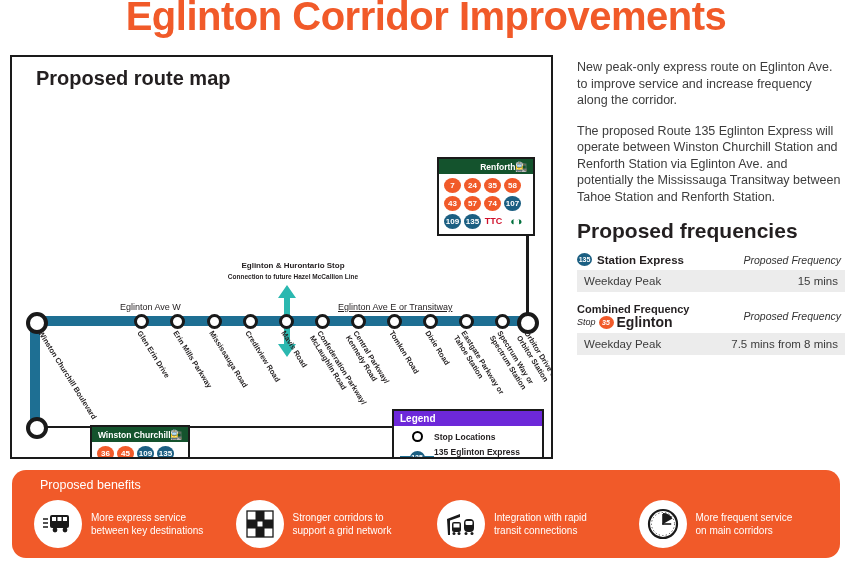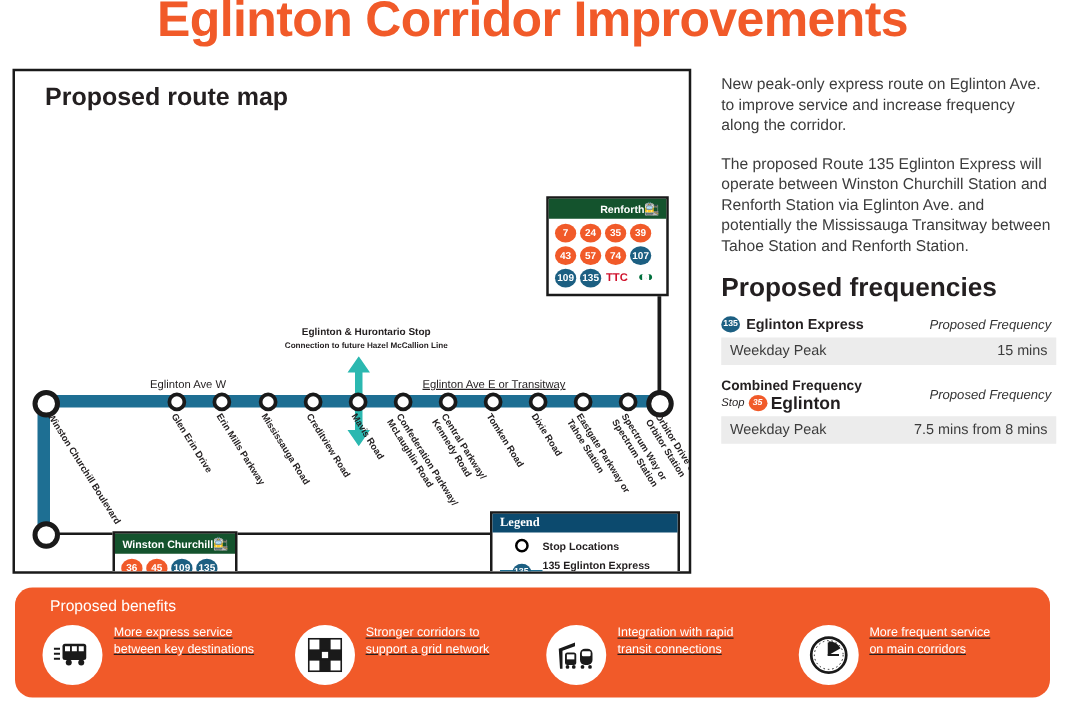--- a/index.html
+++ b/index.html
@@ -88,21 +88,21 @@
     width:20px;height:13px;display:inline-flex;align-items:center;justify-content:center;
     color:#006F3C;font-size:11px;font-weight:bold;letter-spacing:-1px;
   }
   .rail-ico{font-size:10px;color:#fff;}
 
   
   .legend{
     position:absolute;left:380px;top:352px;width:152px;border:2px solid #1a1a1a;background:#fff;
     box-sizing:border-box;
   }
-  .legend .lgh{background:#0c4a6e;color:#fff;font-size:10px;font-weight:bold;padding:2px 6px;font-family:Liberation Serif, serif;}
+  .legend .lgh{background:#6d28d9;color:#fff;font-size:10px;font-weight:bold;padding:2px 6px;}
   .legend .lgbody{padding:5px 6px 6px 6px;}
   .lgrow{display:flex;align-items:center;margin-bottom:5px;}
   .lgicon{width:34px;flex:0 0 34px;display:flex;align-items:center;justify-content:center;}
   .lgtext{font-size:8.5px;line-height:10px;font-weight:bold;}
   .lgtext .sub{font-size:5.5px;font-style:italic;display:block;}
   .lg-ring{width:11px;height:11px;border:2.5px solid #000;border-radius:50%;box-sizing:border-box;}
   .lg-expr{position:relative;width:34px;height:11px;display:flex;align-items:center;justify-content:center;}
   .lg-expr .bar{position:absolute;left:0;top:4px;width:34px;height:4px;background:#1e6f93;}
   .lg-expr .b{position:relative;z-index:2;}
 
@@ -123,21 +123,21 @@
   .combined-l .with{font-weight:normal;font-style:italic;font-size:9px;display:flex;align-items:center;gap:3px;}
   .combined-l .with b{font-style:normal;font-size:14px;text-align:center;}
 
   
   .benefits{
     position:absolute;left:12px;top:470px;width:828px;height:88px;
     background:#F15A29;border-radius:14px;
   }
   .benefits .bh{position:absolute;left:28px;top:8px;color:#fff;font-size:12.5px;}
   .bitems{position:absolute;left:22px;top:30px;width:806px;display:flex;}
-  .bitem{display:flex;width:25%;text-decoration:underline;}
+  .bitem{display:flex;align-items:center;width:25%;}
   .bcircle{
     width:48px;height:48px;border-radius:50%;background:#fff;flex:0 0 48px;
     display:flex;align-items:center;justify-content:center;
   }
   .btext{color:#fff;font-size:10px;line-height:13px;margin-left:9px;}
 </style>
 </head>
 <body>
 
 <div class="page">
@@ -200,21 +200,21 @@
 
     <div class="stationbox sb-renforth">
       <div class="sbhead">
         <span>Renforth</span>
         <span class="rail-ico">🚉</span>
       </div>
       <div class="sbbody">
         <span class="badge orange">7</span>
         <span class="badge orange">24</span>
         <span class="badge orange">35</span>
-        <span class="badge orange">39</span>
+        <span class="badge orange">58</span>
         <span class="badge orange">43</span>
         <span class="badge orange">57</span>
         <span class="badge orange">74</span>
         <span class="badge blue">107</span>
         <span class="badge blue">109</span>
         <span class="badge blue">135</span>
         <span class="ttc-logo">TTC</span>
         <span class="go-logo">◐◑</span>
       </div>
     </div>
@@ -264,21 +264,21 @@
     <div class="body-txt">
       <p>New peak-only express route on Eglinton Ave. to improve service and increase frequency along the corridor.</p>
       <p>The proposed Route 135 Eglinton Express will operate between Winston Churchill Station and Renforth Station via Eglinton Ave. and potentially the Mississauga Transitway between Tahoe Station and Renforth Station.</p>
     </div>
 
     <div class="freq-h">Proposed frequencies</div>
 
     <div class="freq-head">
       <span class="left">
         <span class="badge blue sm">135</span>
-        <span>Eglinton Express</span>
+        <span>Station Express</span>
       </span>
       <span class="right">Proposed Frequency</span>
     </div>
     <div class="freq-row">
       <span>Weekday Peak</span>
       <span>15 mins</span>
     </div>
 
     <div class="freq-head">
       <span class="combined-l">

